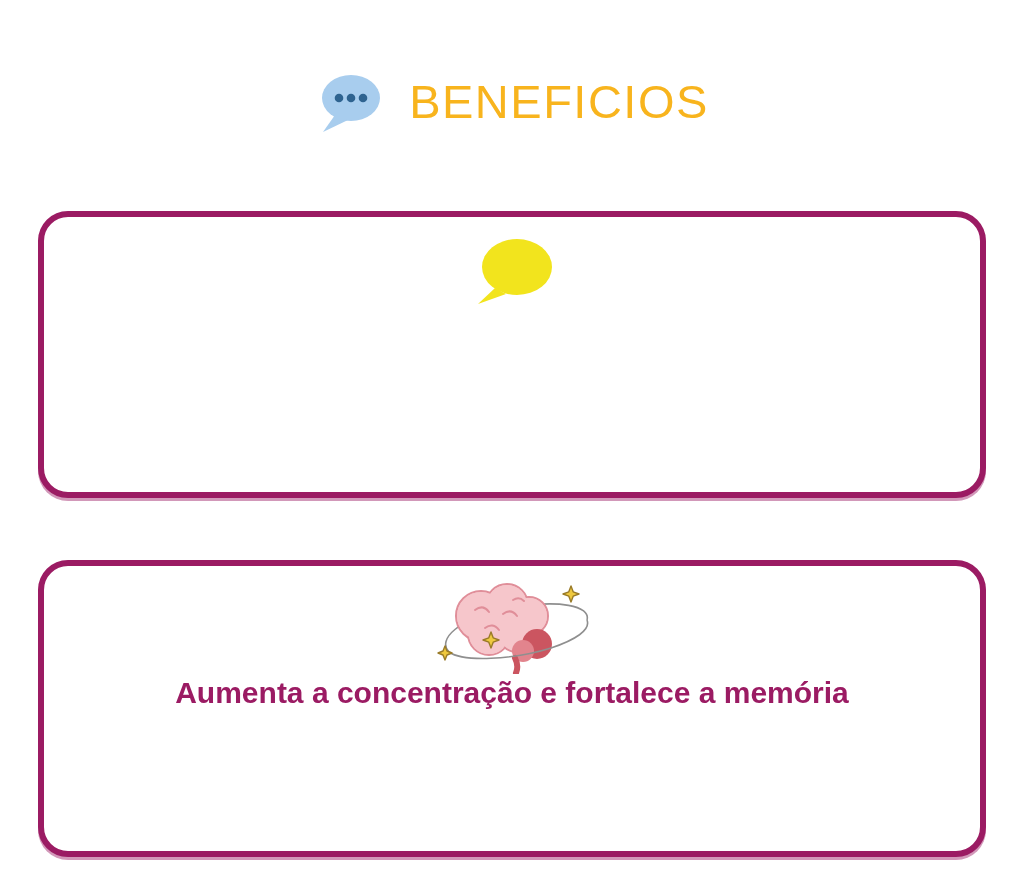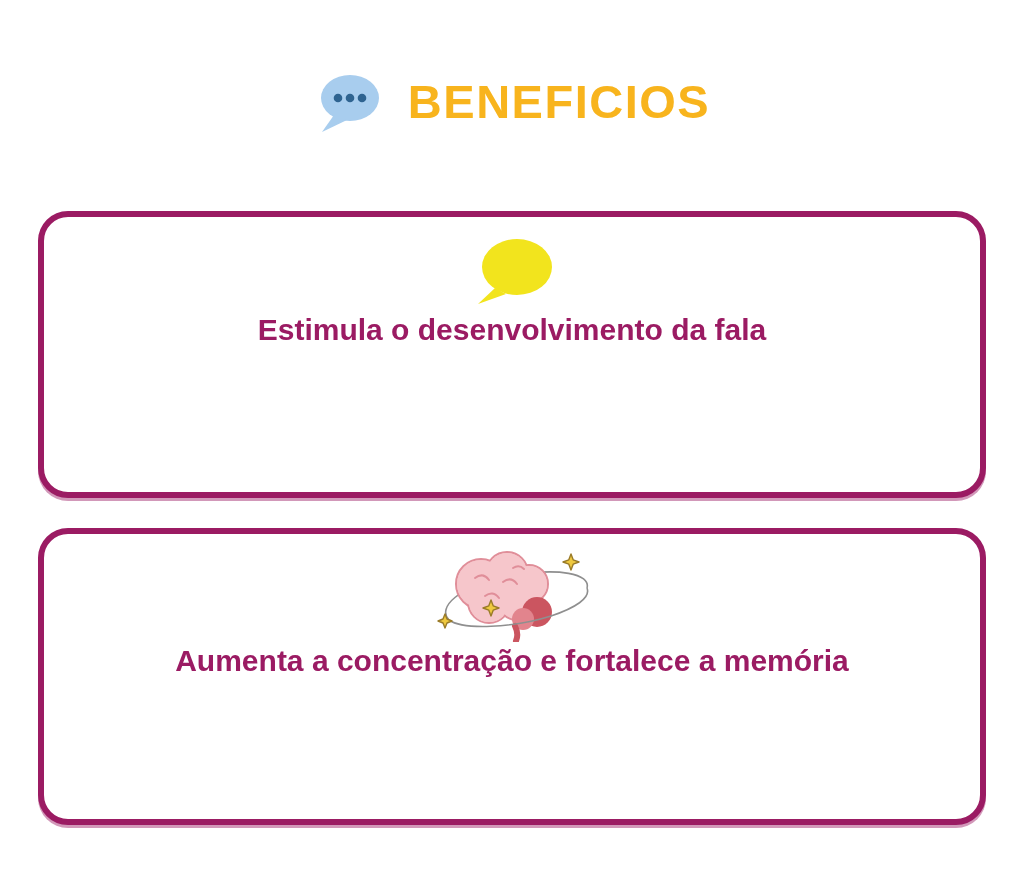--- a/index.html
+++ b/index.html
@@ -13,35 +13,35 @@
 
   
   .header {
     position: absolute; top: 68px; left: 0; width: 100%;
     display: flex; align-items: center; justify-content: center; gap: 26px;
   }
   .header-icon { display: block; margin-top: 4px; }
   .page-title {
     color: #F8B41D;
     font-size: 47px;
-    font-weight: 700;
+    font-weight: 400;
     letter-spacing: 1.5px;
   }
 
   
   .card {
     position: absolute; left: 38px; width: 948px;
     background: #ffffff;
     border: 6px solid #9B1B63;
     border-radius: 30px;
     box-shadow: 0 3px 0 rgba(155, 27, 99, 0.45);
     text-align: center;
   }
   .card-1 { top: 211px; height: 287px; }
-  .card-2 { top: 528px; height: 297px; }
+  .card-2 { top: 560px; height: 297px; }
 
   .card-icon { display: block; margin: 0 auto; }
   .card-1 .card-icon { margin-top: 20px; }
   .card-2 .card-icon { margin-top: 12px; }
 
   .card-heading {
     color: #9B1B63;
     font-size: 30px;
     font-weight: 700;
     margin-top: 6px;
@@ -75,21 +75,20 @@
     <span class="page-title">BENEFICIOS</span>
   </div>
 
   <div class="card card-1">
     <span>
       <svg class="card-icon" width="84" height="70" viewBox="0 0 84 70">
         <ellipse cx="47" cy="30" rx="35" ry="28" fill="#F2E41D"></ellipse>
         <path d="M25 51 L8 67 L36 57 Z" fill="#F2E41D"></path>
       </svg>
     </span>
-    <div class="card-heading">Estimula o desenvolvimento da fala</div>
   </div>
 
   <div class="card card-2">
     <span>
       <svg class="card-icon" width="186" height="96" viewBox="0 0 186 96">
 
         <path d="M30 74 C18 62 38 40 92 30 C140 21 172 28 168 42" stroke="#8f8f8f" stroke-width="1.6" fill="none"></path>
 
         <g stroke="#E08E99" stroke-width="2" fill="#F6C6CB" stroke-linejoin="round">
           <circle cx="62" cy="38" r="25"></circle>

